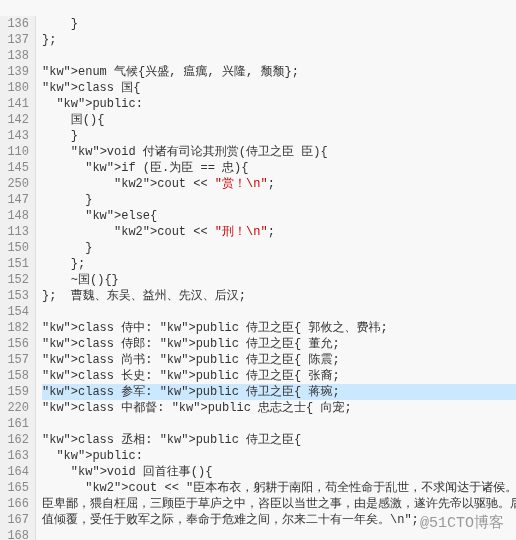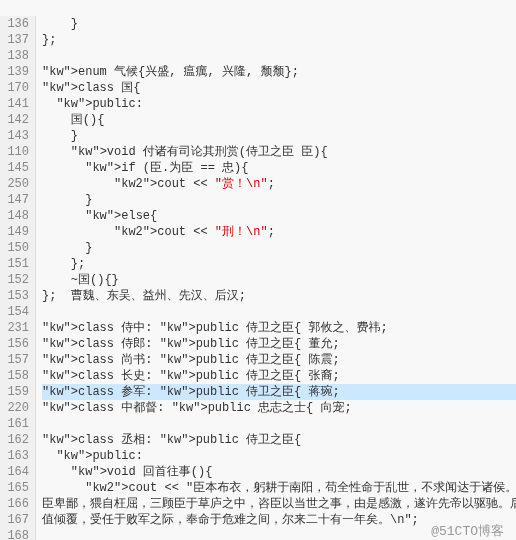--- a/index.html
+++ b/index.html
@@ -56,51 +56,51 @@
     }
 
     .code-line.highlighted {
       background: #cce8ff;
     }
     .str { color: #cc0000; }
     .normal { color: #333; }
 
     .watermark {
       position: absolute;
-      bottom: 0;
+      bottom: 8px;
       right: 12px;
       color: #999;
-      font-size: 13px;
+      font-size: 15px;
     }
   </style>
 </head>
 <body>
 
 <div class="code-container">
   <div class="line-numbers" id="lineNums">
       <div>136</div>
       <div>137</div>
       <div>138</div>
       <div>139</div>
-      <div>170</div>
+      <div>180</div>
       <div>141</div>
       <div>142</div>
       <div>143</div>
       <div>110</div>
       <div>145</div>
       <div>250</div>
       <div>147</div>
       <div>148</div>
-      <div>149</div>
+      <div>113</div>
       <div>150</div>
       <div>151</div>
       <div>152</div>
       <div>153</div>
       <div>154</div>
-      <div>231</div>
+      <div>182</div>
       <div>156</div>
       <div>157</div>
       <div>158</div>
       <div>159</div>
       <div>220</div>
       <div>161</div>
       <div>162</div>
       <div>163</div>
       <div>164</div>
       <div>165</div>

